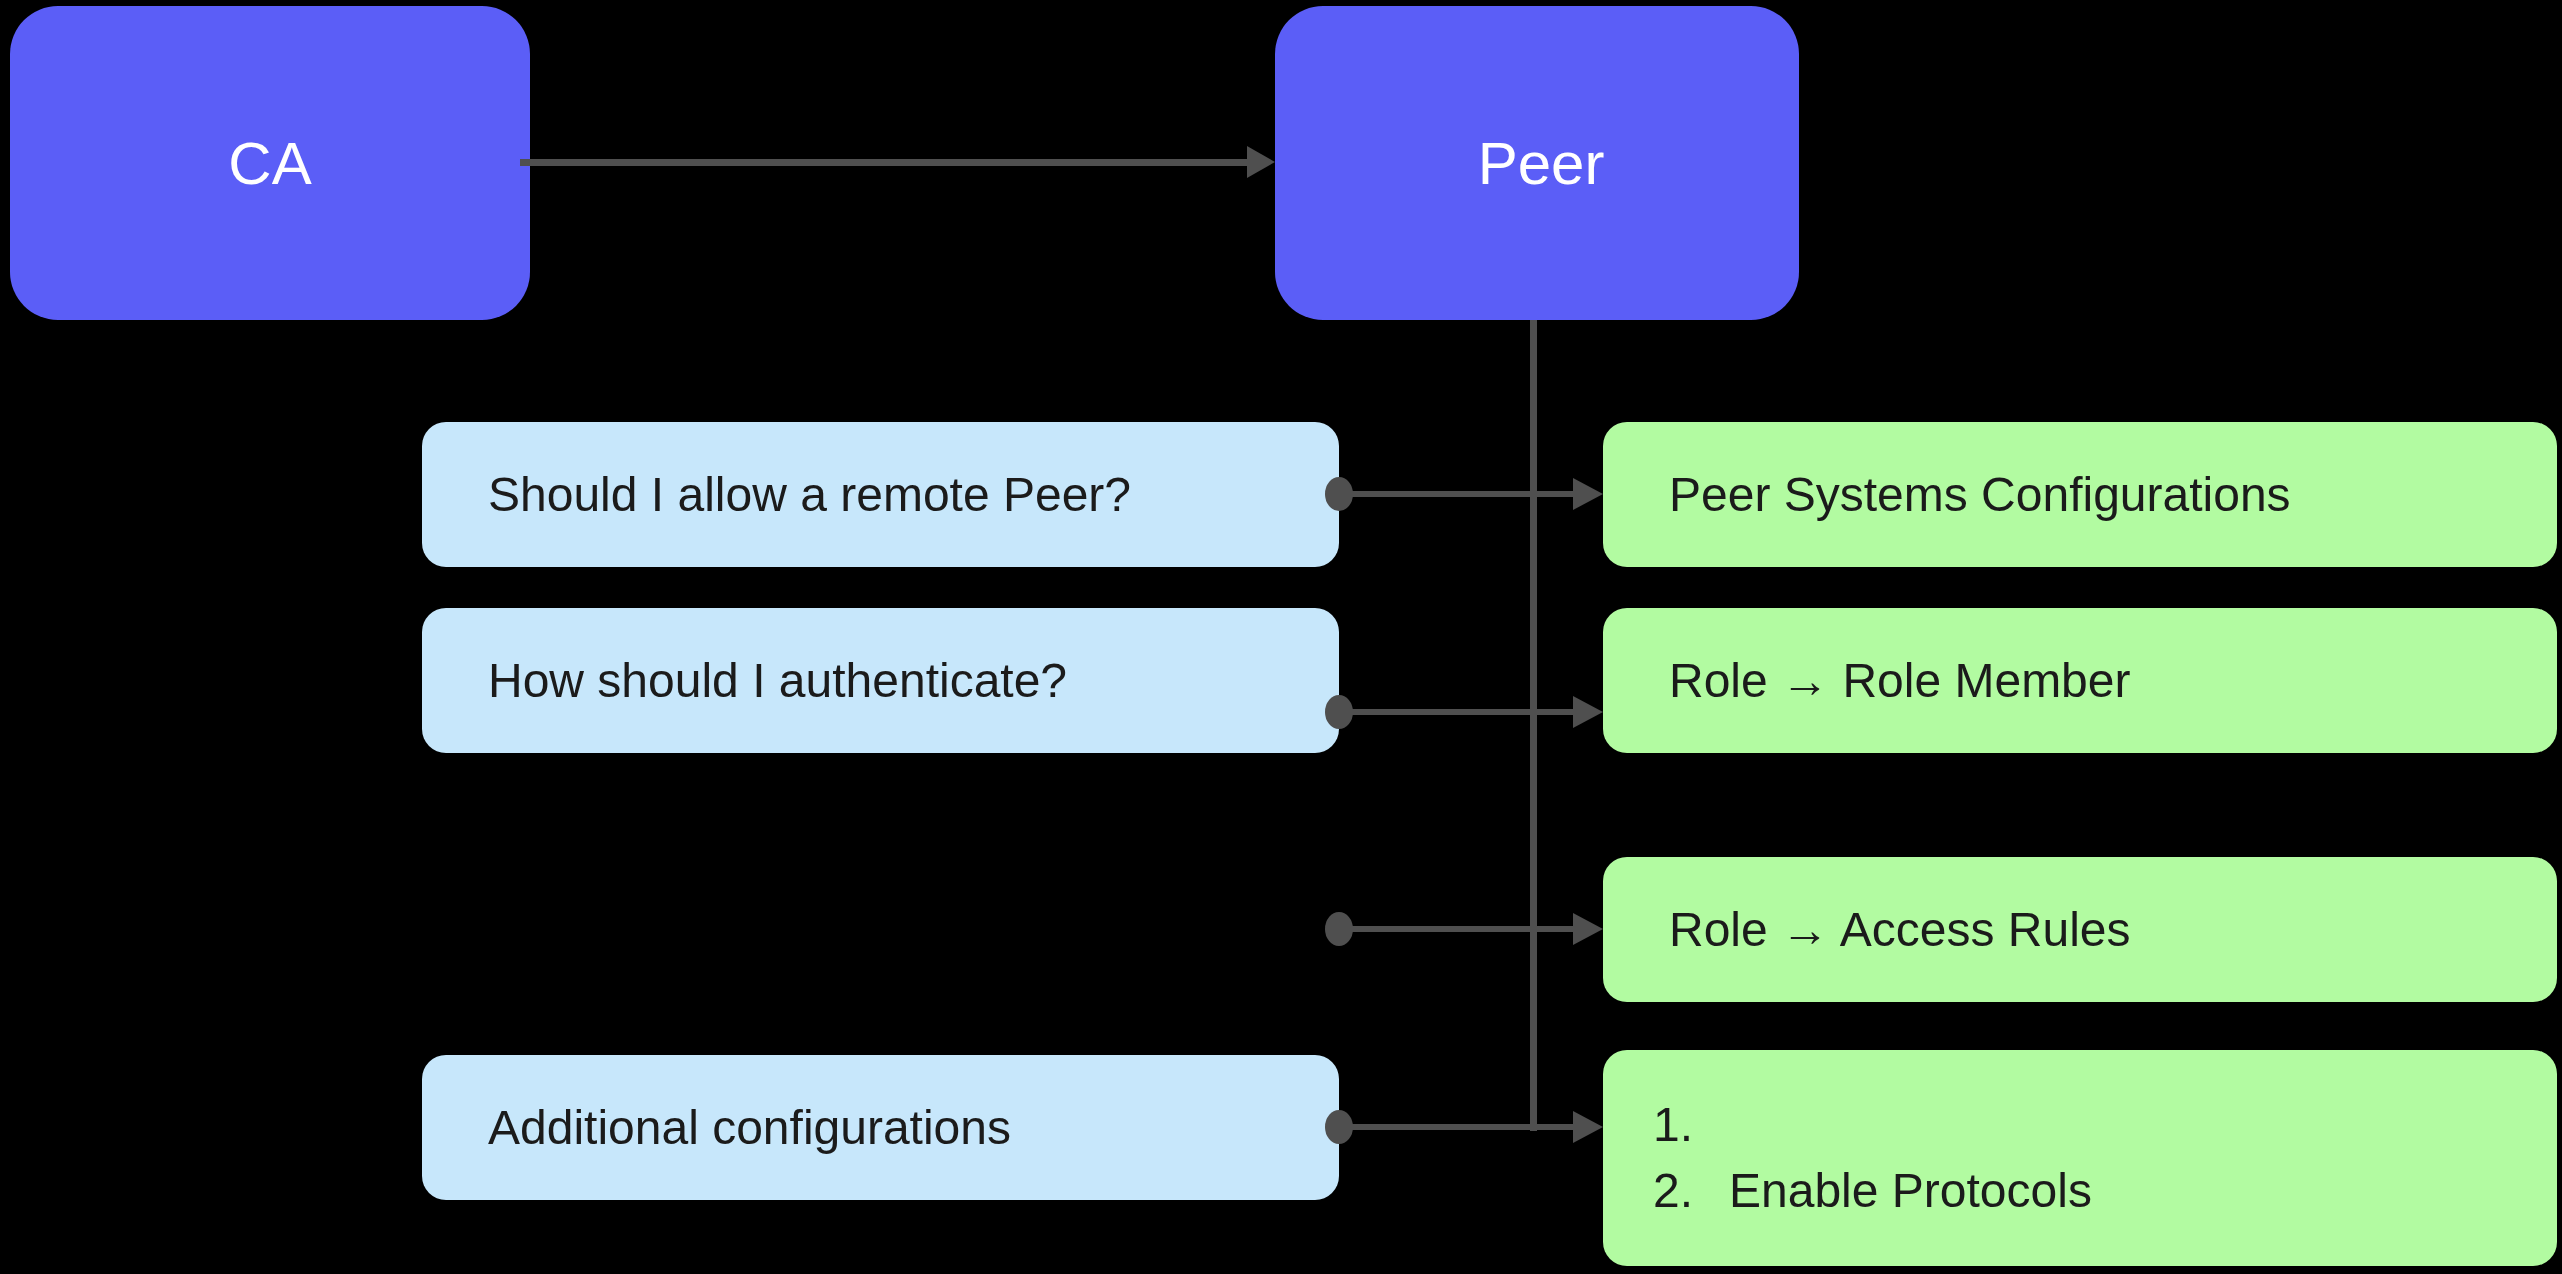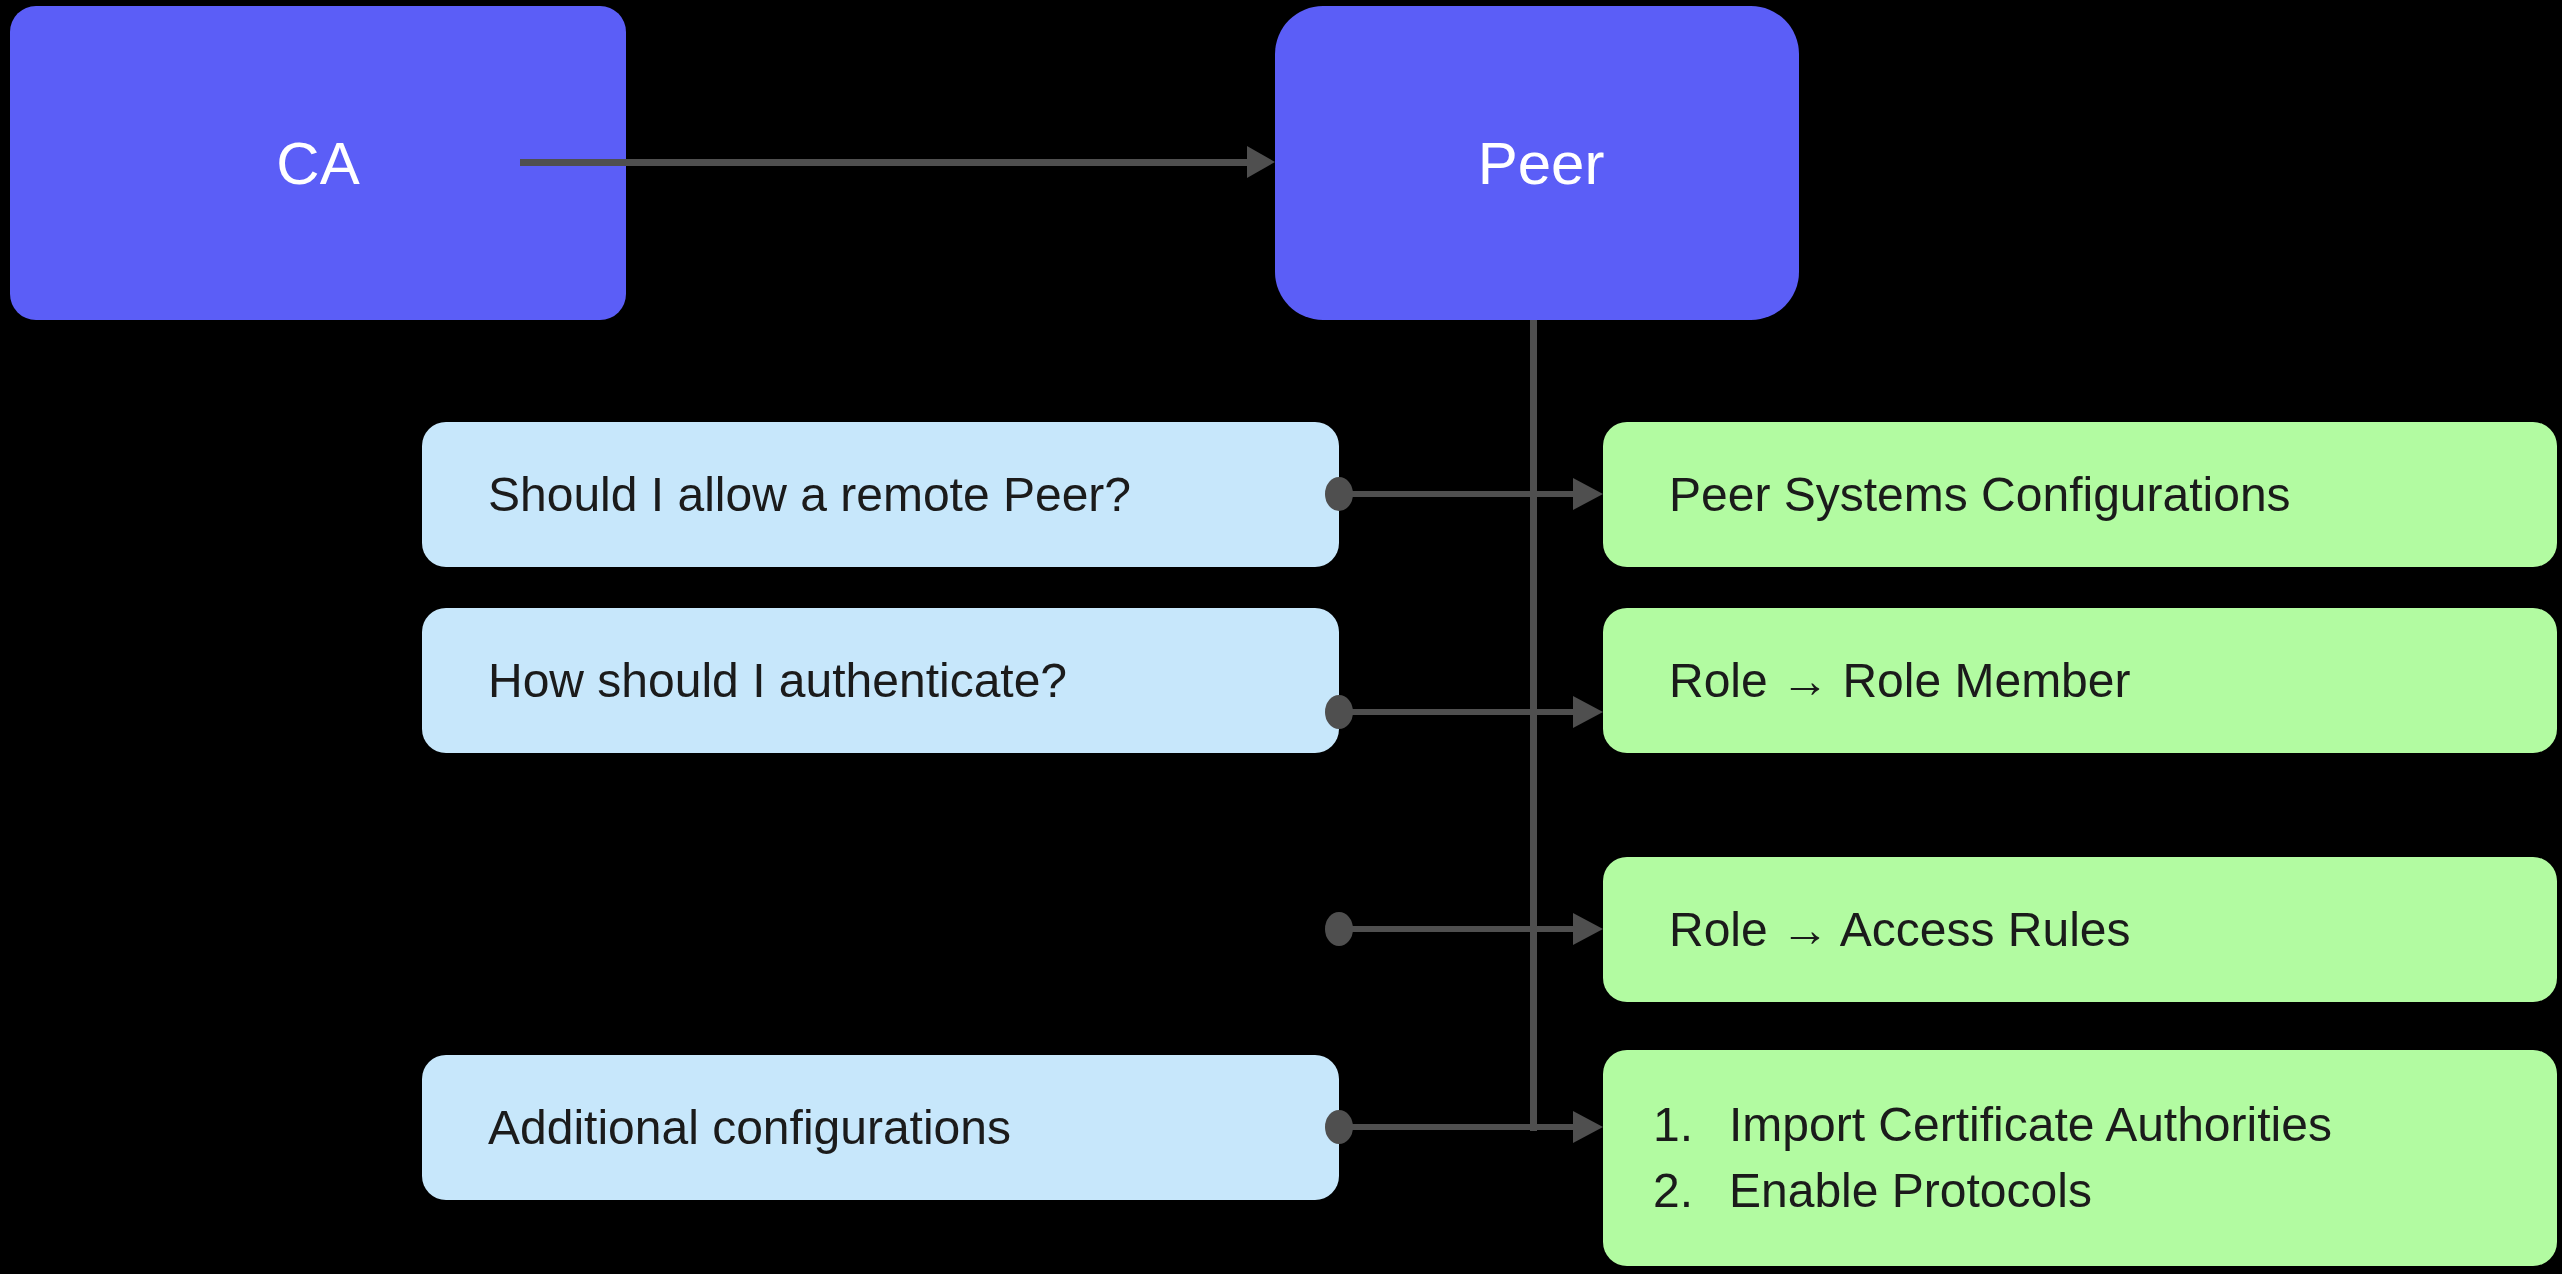--- a/index.html
+++ b/index.html
@@ -21,21 +21,21 @@
     top: 6px;
     height: 314px;
     border-radius: 48px;
     background: var(--node, #5b5ef7);
     color: var(--nodeInk, #ffffff);
     font-size: 60px;
     display: flex;
     align-items: center;
     justify-content: center;
   }
-  .node-ca   { left: 10px;   width: 616px; border-radius: 26px; }
+  .node-ca   { left: 10px;   width: 520px; }
   .node-peer { left: 1275px; width: 516px; padding-left: 8px; }
 
   
   .hline, .vline {
     position: absolute;
     background: var(--connector, #4f4f4f);
   }
   .main-hline { left: 520px; top: 159px; width: 727px; height: 7px; }
   .main-arrow {
     position: absolute;
@@ -174,21 +174,20 @@
 
   <div class="qbox r4">
     <span>Additional configurations</span>
   </div>
   <div class="dot r4"></div>
   <div class="row-line r4"></div>
   <div class="row-arrow r4"></div>
   <div class="abox r4 tall">
     <div class="list-item">
       <span class="list-num">1.</span>
-      <span>Import Certificate Authorities</span>
     </div>
     <div class="list-item">
       <span class="list-num">2.</span>
       <span>Enable Protocols</span>
     </div>
   </div>
 
 </div>
 
 </body></html>

